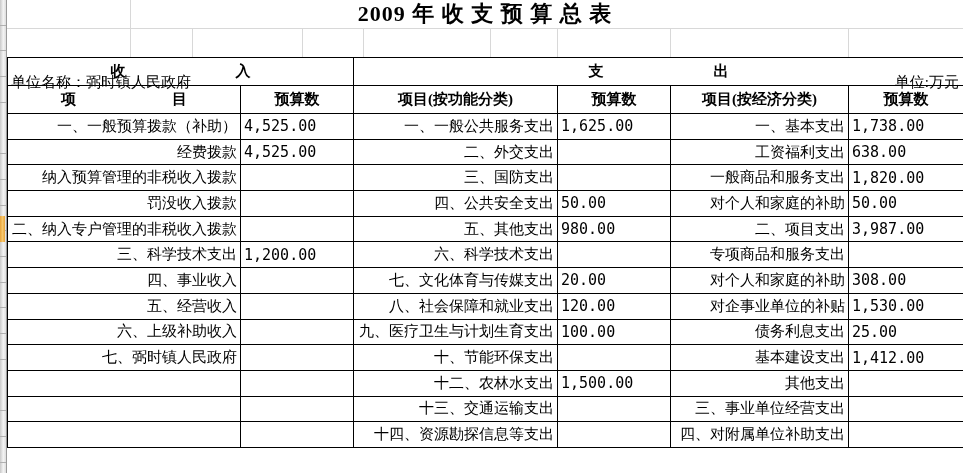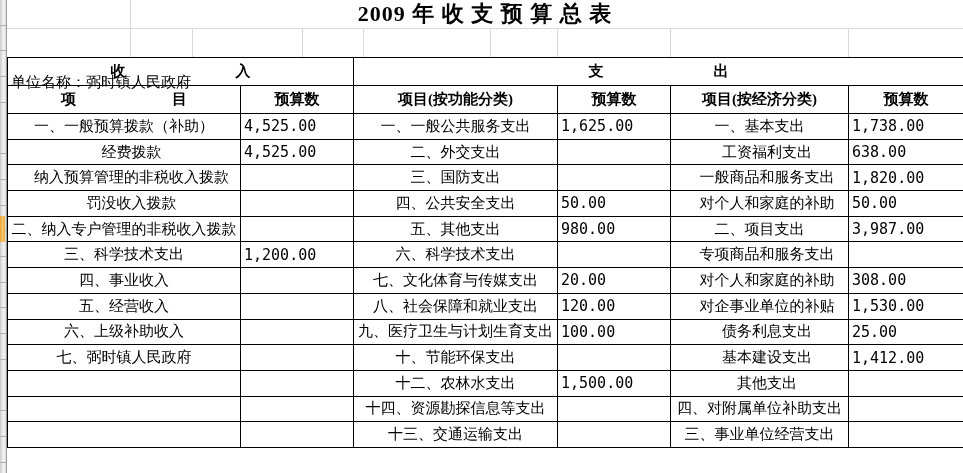--- a/index.html
+++ b/index.html
@@ -25,21 +25,21 @@
   .vgrid{position:absolute;top:28px;height:29px;width:1px;background:#d8d8d8;}
   .vgrid.tall{top:0;height:57px;}
 
   
   table.budget{position:absolute;left:7px;top:57px;width:956px;border-collapse:collapse;
                table-layout:fixed;}
   table.budget td{border:1px solid #000;font-size:15px;padding:0 3px;overflow:hidden;
                   white-space:nowrap;box-sizing:border-box;}
   tr.hdr td{height:28px;font-weight:bold;text-align:center;font-size:15px;}
   tr.data td{height:25.7px;}
-  td.item{text-align:center;}
+  td.item{text-align:right;}
   td.num{font-family:"DejaVu Sans Mono",monospace;font-size:14px;}
   .spread{display:flex;justify-content:center;gap:110px;}
   .spread2{display:flex;justify-content:center;gap:96px;}
 </style>
 </head>
 <body>
 
 <div class="screen">
 
   <div class="strip"></div>
@@ -52,20 +52,21 @@
   <div class="vgrid" style="left:192px"></div>
   <div class="vgrid" style="left:302px"></div>
   <div class="vgrid" style="left:363px"></div>
   <div class="vgrid" style="left:490px"></div>
   <div class="vgrid" style="left:557px"></div>
   <div class="vgrid" style="left:670px"></div>
   <div class="vgrid" style="left:848px"></div>
 
   <div class="unitrow">
     <span class="unit-name">单位名称：弼时镇人民政府</span>
+    <span class="unit-label">单位:万元</span>
   </div>
 
   <table class="budget">
     <colgroup>
       <col style="width:233px">
         <col style="width:113px">
         <col style="width:204px">
       <col style="width:113px">
         <col style="width:178px">
         <col style="width:115px">
@@ -183,28 +184,28 @@
         <td class="item"></td>
         <td class="num"></td>
         <td class="item">十二、农林水支出</td>
         <td class="num">1,500.00</td>
         <td class="item">　其他支出</td>
         <td class="num"></td>
       </tr>
       <tr class="data">
         <td class="item"></td>
         <td class="num"></td>
+        <td class="item">十三、交通运输支出</td>
+        <td class="num"></td>
+        <td class="item">三、事业单位经营支出</td>
+        <td class="num"></td>
+      </tr>
+      <tr class="data">
+        <td class="item"></td>
+        <td class="num"></td>
         <td class="item">十四、资源勘探信息等支出</td>
         <td class="num"></td>
         <td class="item">四、对附属单位补助支出</td>
-        <td class="num"></td>
-      </tr>
-      <tr class="data">
-        <td class="item"></td>
-        <td class="num"></td>
-        <td class="item">十三、交通运输支出</td>
-        <td class="num"></td>
-        <td class="item">三、事业单位经营支出</td>
         <td class="num"></td>
       </tr>
     </tbody>
   </table>
 </div>
 
 </body></html>

